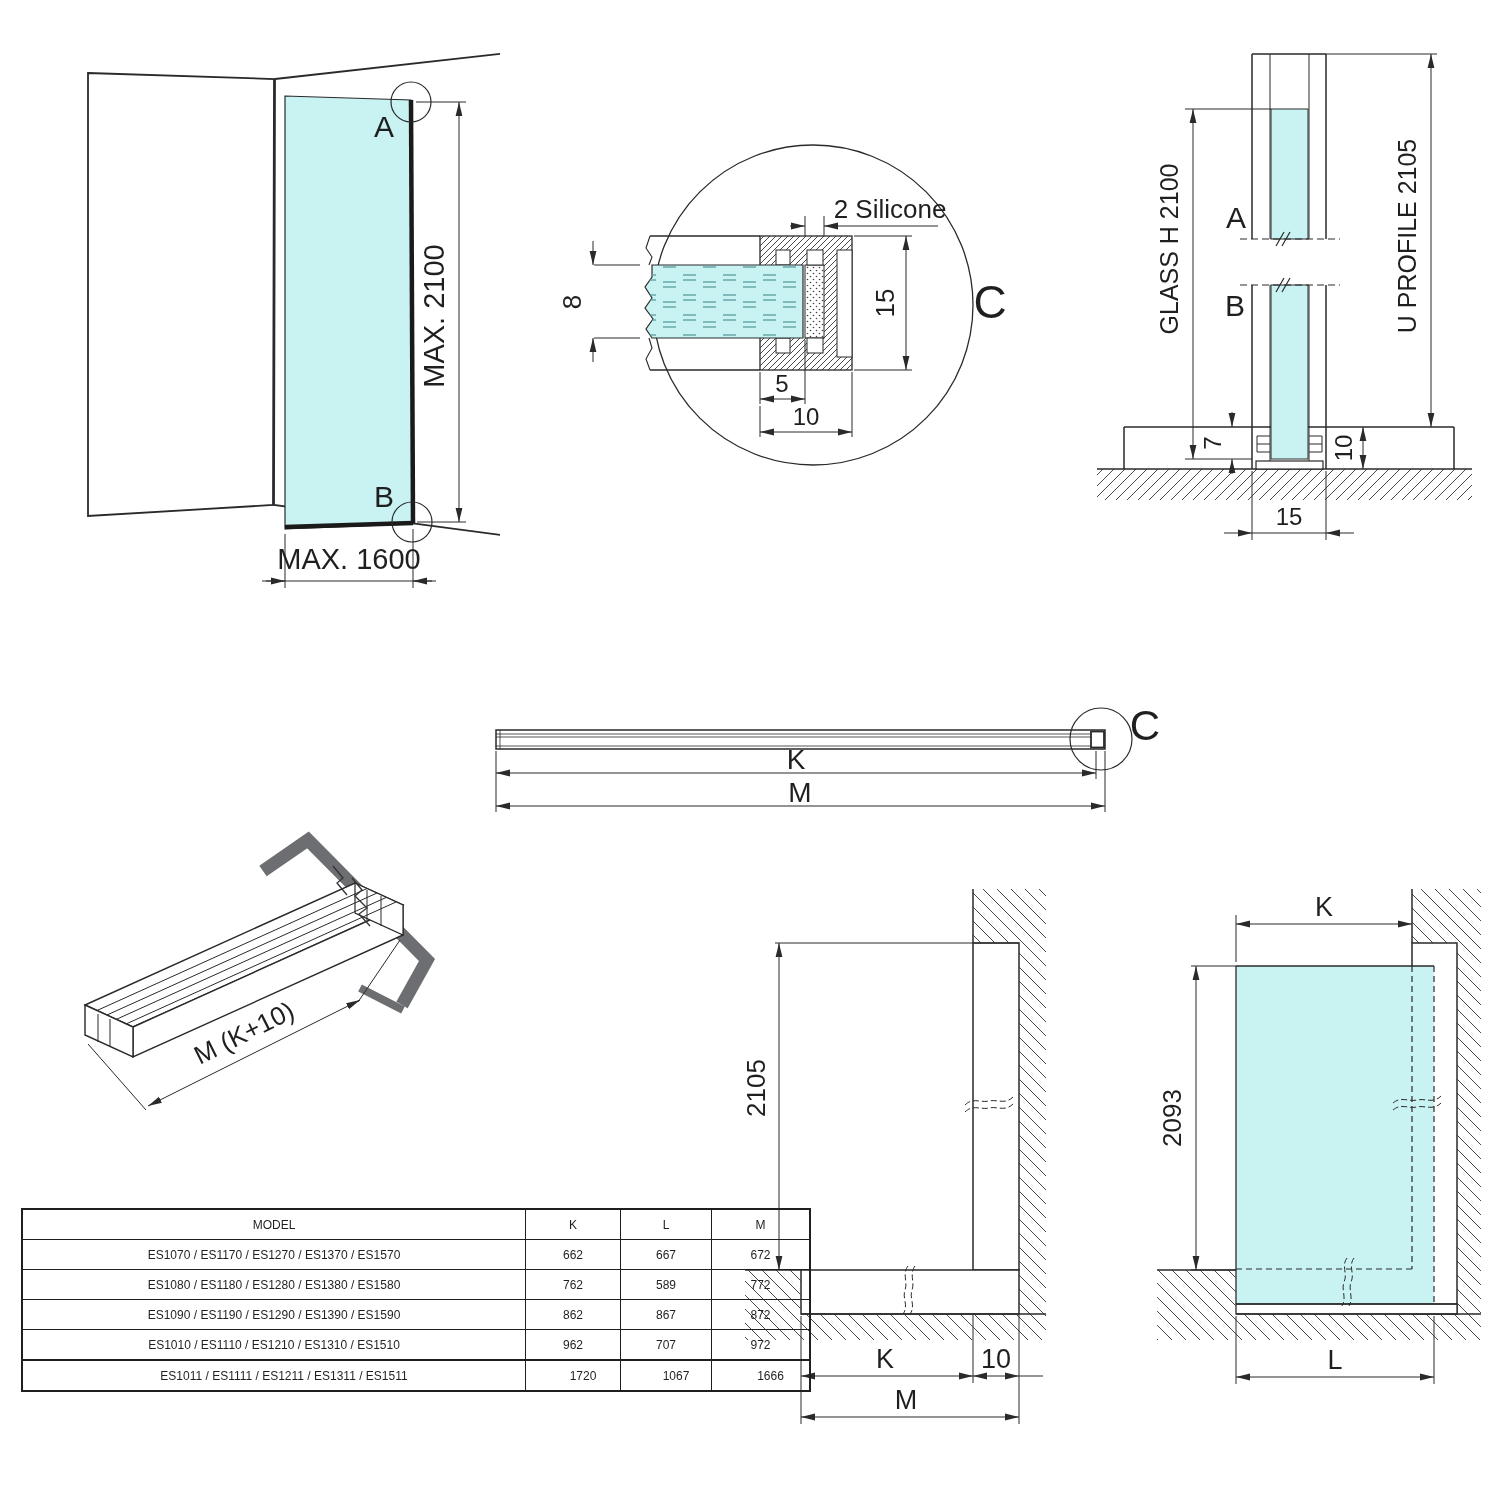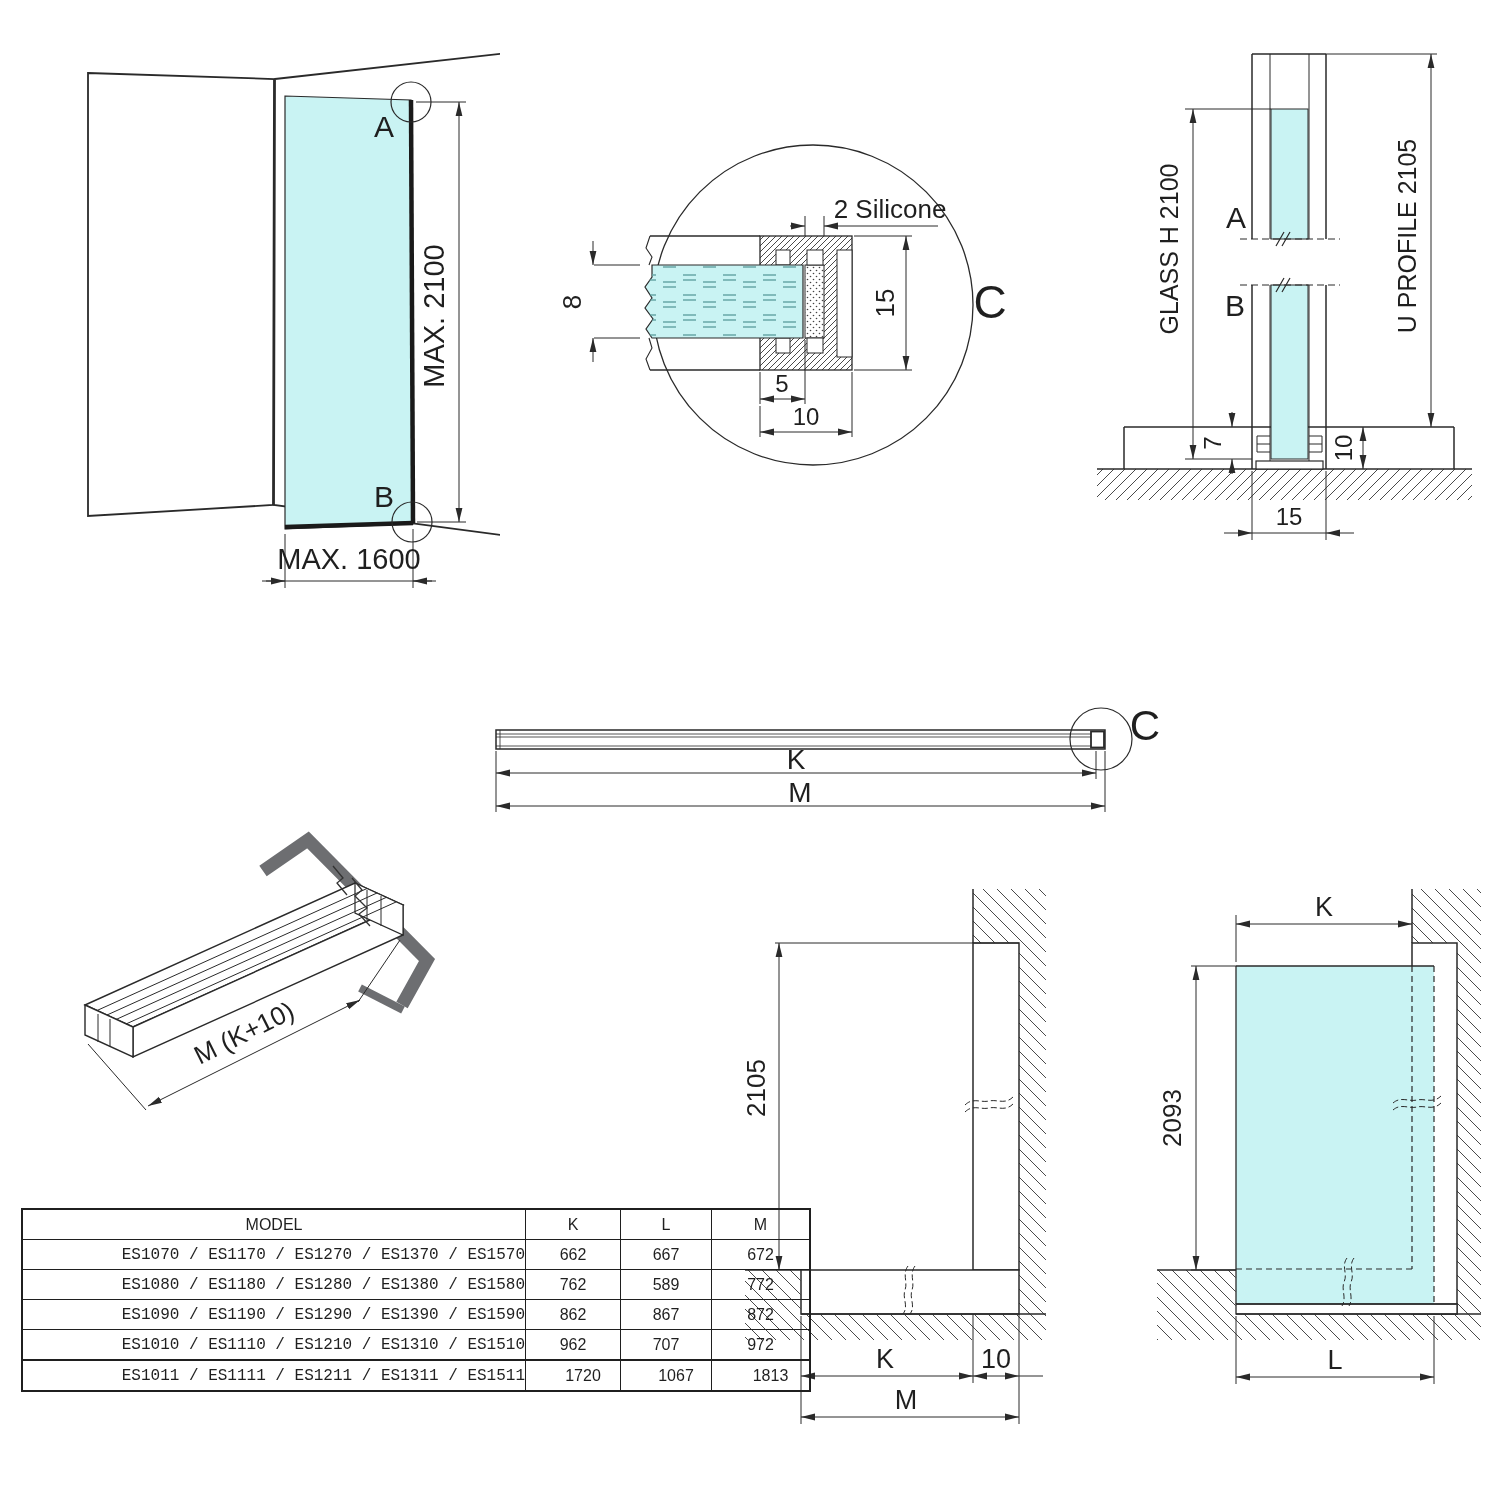--- a/index.html
+++ b/index.html
@@ -3,23 +3,23 @@
 <meta charset="utf-8">
 <style>
   html,body{margin:0;padding:0;background:#fff;}
   #canvas{position:relative;width:1500px;height:1500px;background:#fff;overflow:hidden;
           font-family:"Liberation Sans",sans-serif;color:#1f1f1f;}
   .fig{position:absolute;}
   svg text{font-family:"Liberation Sans",sans-serif;fill:#1f1f1f;}
   .tblwrap{position:absolute;left:21px;top:1208px;}
   table.spec{border-collapse:collapse;table-layout:fixed;}
   table.spec th,table.spec td{border:1.5px solid #1f1f1f;height:29px;padding:0;
-      font-size:16px;font-weight:400;white-space:nowrap;overflow:hidden;}
+      font-size:12px;font-weight:400;white-space:nowrap;overflow:hidden;}
   table.spec{border:2px solid #1f1f1f;}
-  td.model{width:482px;text-align:right;padding-left:8px;font-family:Liberation Mono, monospace;}
+  td.model{width:482px;text-align:center;padding-left:8px;}
   th.model{width:482px;text-align:center;}
   td.num,th.num{text-align:center;}
   th.k,td.k{width:74px;} th.l,td.l{width:70px;} th.m,td.m{width:77px;}
   tr.sep td{border-top:2.5px solid #1f1f1f;padding-left:20px;}
 </style>
 </head>
 <body>
 
 <div id="canvas">
 
@@ -344,19 +344,19 @@
       <tr>
         <td class="model">ES1010 / ES1110 / ES1210 / ES1310 / ES1510</td>
         <td class="num k">962</td>
         <td class="num l">707</td>
         <td class="num m">972</td>
       </tr>
       <tr class="sep">
         <td class="model">ES1011 / ES1111 / ES1211 / ES1311 / ES1511</td>
         <td class="num k">1720</td>
         <td class="num l">1067</td>
-        <td class="num m">1813</td>
+        <td class="num m">1666</td>
       </tr>
     </tbody>
       </table>
   </div>
 
 </div>
 
 </body></html>

